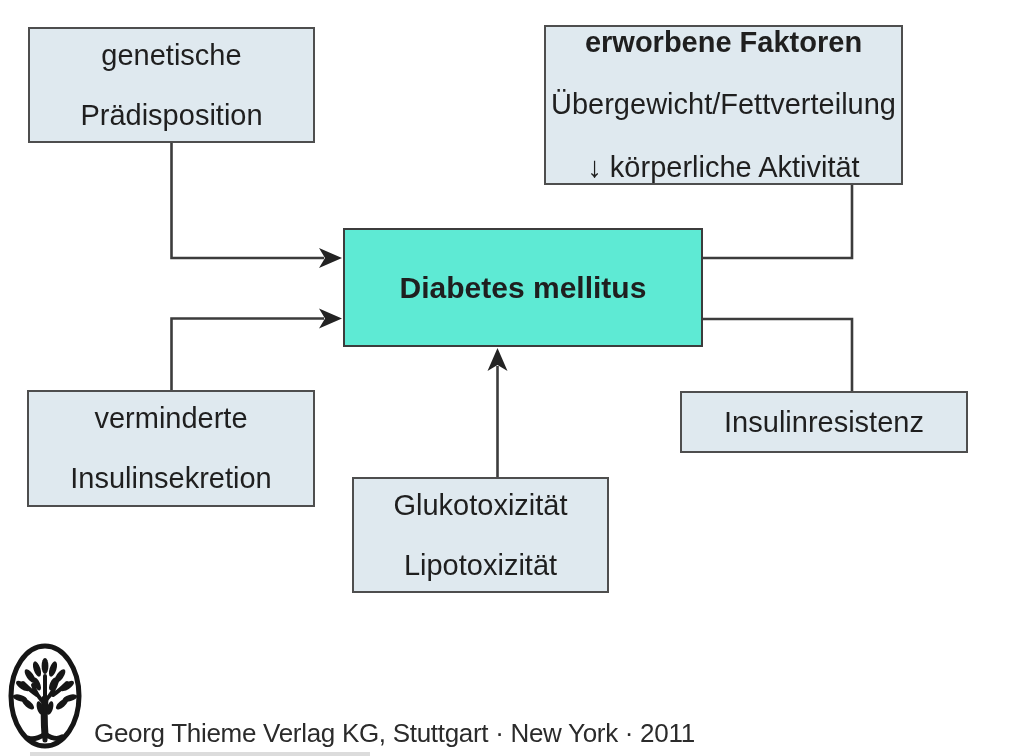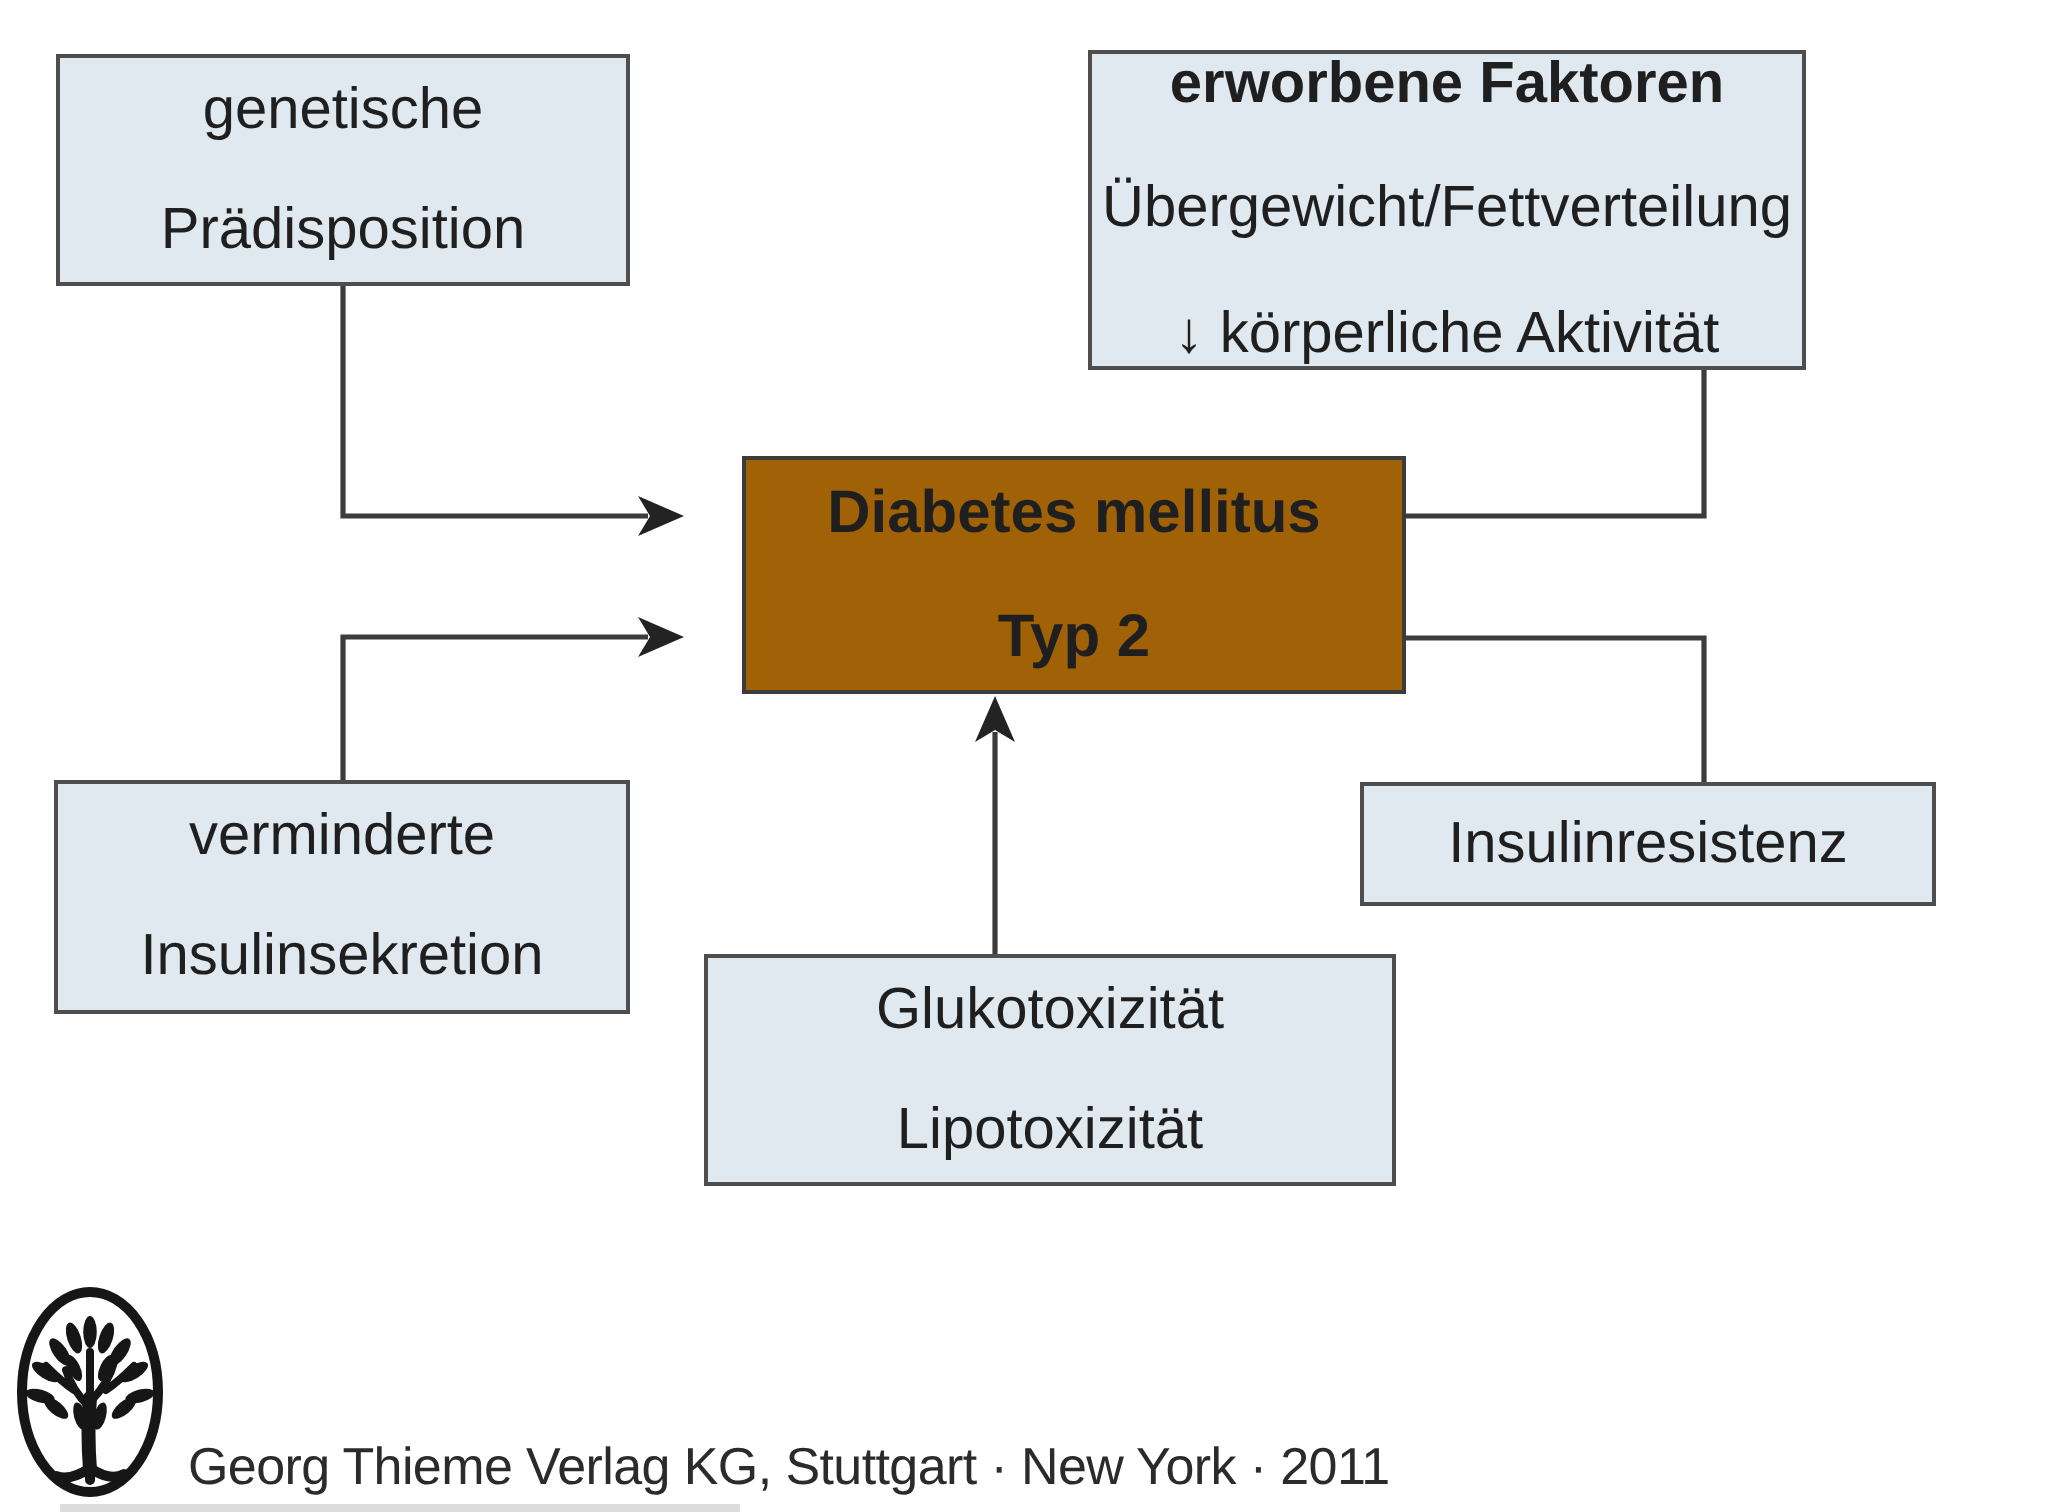--- a/index.html
+++ b/index.html
@@ -22,25 +22,25 @@
     border:2px solid #4e4e4e;
     font-size:29px;
     line-height:1.4;
     z-index:2;
     gap:19px;
   }
   .node .line { display:block; white-space:nowrap; }
   .node .bold { font-weight:bold; }
   #node-genetic    { left:28px;  top:27px;  width:287px; height:116px; }
   #node-acquired   { left:544px; top:25px;  width:359px; height:160px; line-height:1.5;align-items:center; }
-  #node-center     { left:343px; top:228px; width:332px; height:119px;
-                     background:#a16207; border-color:#3c3c3c;
-                     font-weight:bold; font-size:30px; line-height:1.44;margin-left:28px; }
+  #node-center     { left:343px; top:228px; width:360px; height:119px;
+                     background:#5eead4; border-color:#3c3c3c;
+                     font-weight:bold; font-size:30px; line-height:1.44; }
   #node-secretion  { left:27px;  top:390px; width:288px; height:117px; }
-  #node-toxicity   { left:352px; top:477px; width:346px; height:116px;justify-content:center; }
+  #node-toxicity   { left:352px; top:477px; width:257px; height:116px;justify-content:center; }
   #node-resistance { left:680px; top:391px; width:288px; height:62px; }
 
   .footer {
     position:absolute; left:6px; top:642px;
     display:flex; align-items:flex-end; gap:10px;
     z-index:2;
   }
   .footer .logo { flex:0 0 auto; }
   .footer-text {
     margin-top:13px;
@@ -85,21 +85,20 @@
   </div>
 
   <div class="node" id="node-acquired">
     <span class="line bold">erworbene Faktoren</span>
     <span class="line">Übergewicht/Fettverteilung</span>
     <span class="line">↓ körperliche Aktivität</span>
   </div>
 
   <div class="node" id="node-center">
     <span class="line">Diabetes mellitus</span>
-    <span class="line">Typ 2</span>
   </div>
 
   <div class="node" id="node-secretion">
     <span class="line">verminderte</span>
     <span class="line">Insulinsekretion</span>
   </div>
 
   <div class="node" id="node-toxicity">
     <span class="line">Glukotoxizität</span>
     <span class="line">Lipotoxizität</span>

